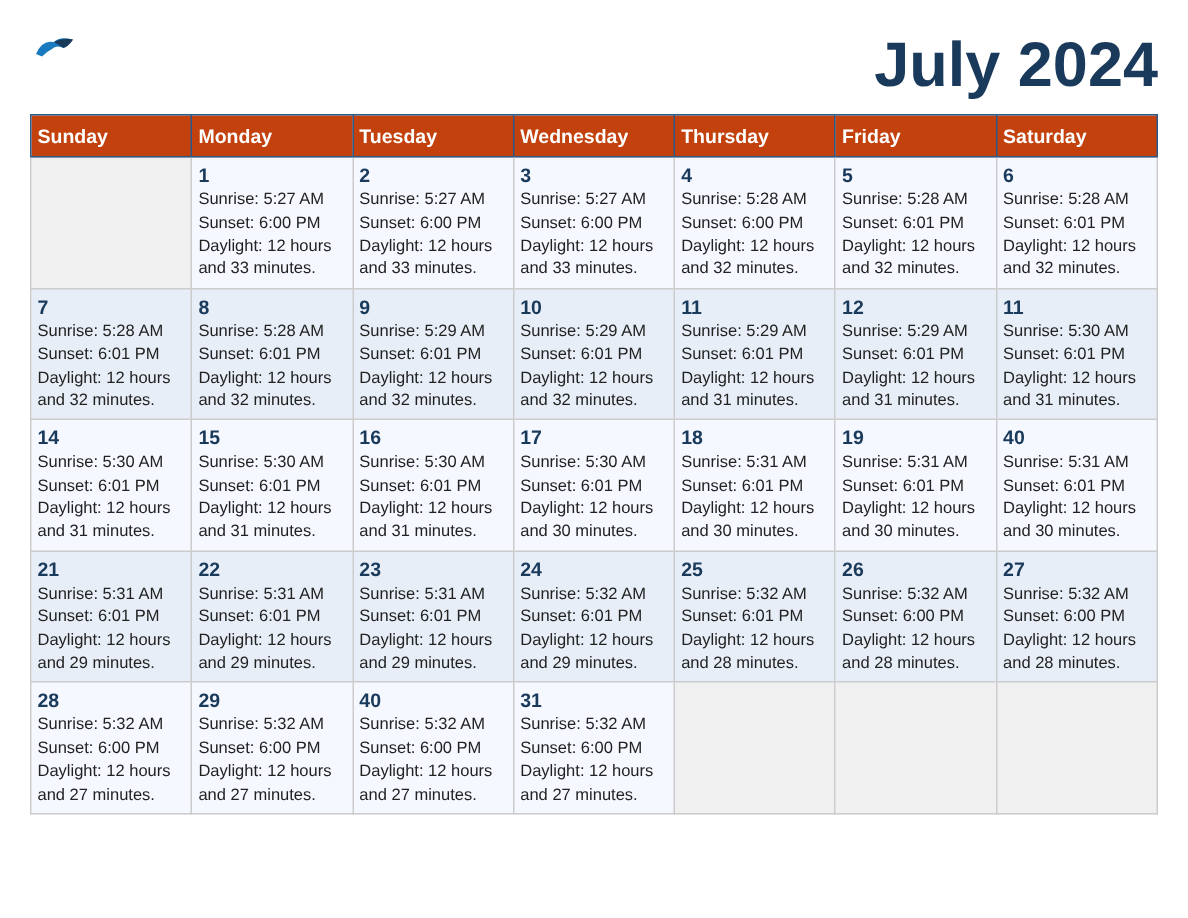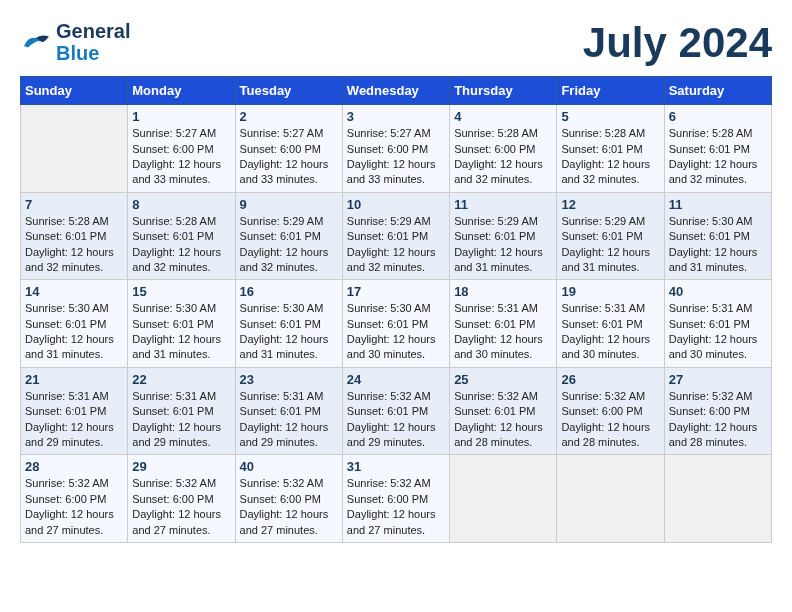--- a/index.html
+++ b/index.html
@@ -34,21 +34,21 @@
     .location {
       font-size: 16px;
       color: #333;
     }
     table {
       width: 100%;
       border-collapse: collapse;
       font-size: 11px;
     }
     thead tr th {
-      background-color: #1d4ed8;
+      background-color: #c2410c;
       color: #fff;
       padding: 6px 4px;
       text-align: left;
       font-size: 13px;
       font-weight: bold;
       border: 1px solid #2a5a8a;
     }
     tbody tr td {
       border: 1px solid #ccc;
       vertical-align: top;
@@ -92,28 +92,20 @@
 </head>
 <body>
 
 <div class="header-area">
   <div class="logo">
     <div class="logo-wrapper">
       <svg class="logo-bird" viewBox="0 0 40 30" xmlns="http://www.w3.org/2000/svg">
         <path d="M5,20 Q10,8 20,10 Q25,5 35,8 Q30,12 28,15 Q22,12 18,16 Q14,18 10,22 Z" fill="#1a7abf"></path>
         <path d="M20,10 Q28,6 36,8 Q32,14 28,15 Z" fill="#1a3a5c"></path>
       </svg>
-      <div>
-        <div style="font-size:20px;font-weight:bold;line-height:1.1;">
-          <span style="color:#1a3a5c;">General</span>
-        </div>
-        <div style="font-size:20px;font-weight:bold;line-height:1.1;">
-          <span style="color:#1a7abf;">Blue</span>
-        </div>
-      </div>
     </div>
   </div>
   <div class="title-area">
     <div class="month-year">July 2024</div>
   </div>
 </div>
 
 <table>
   <thead>
     <tr>

